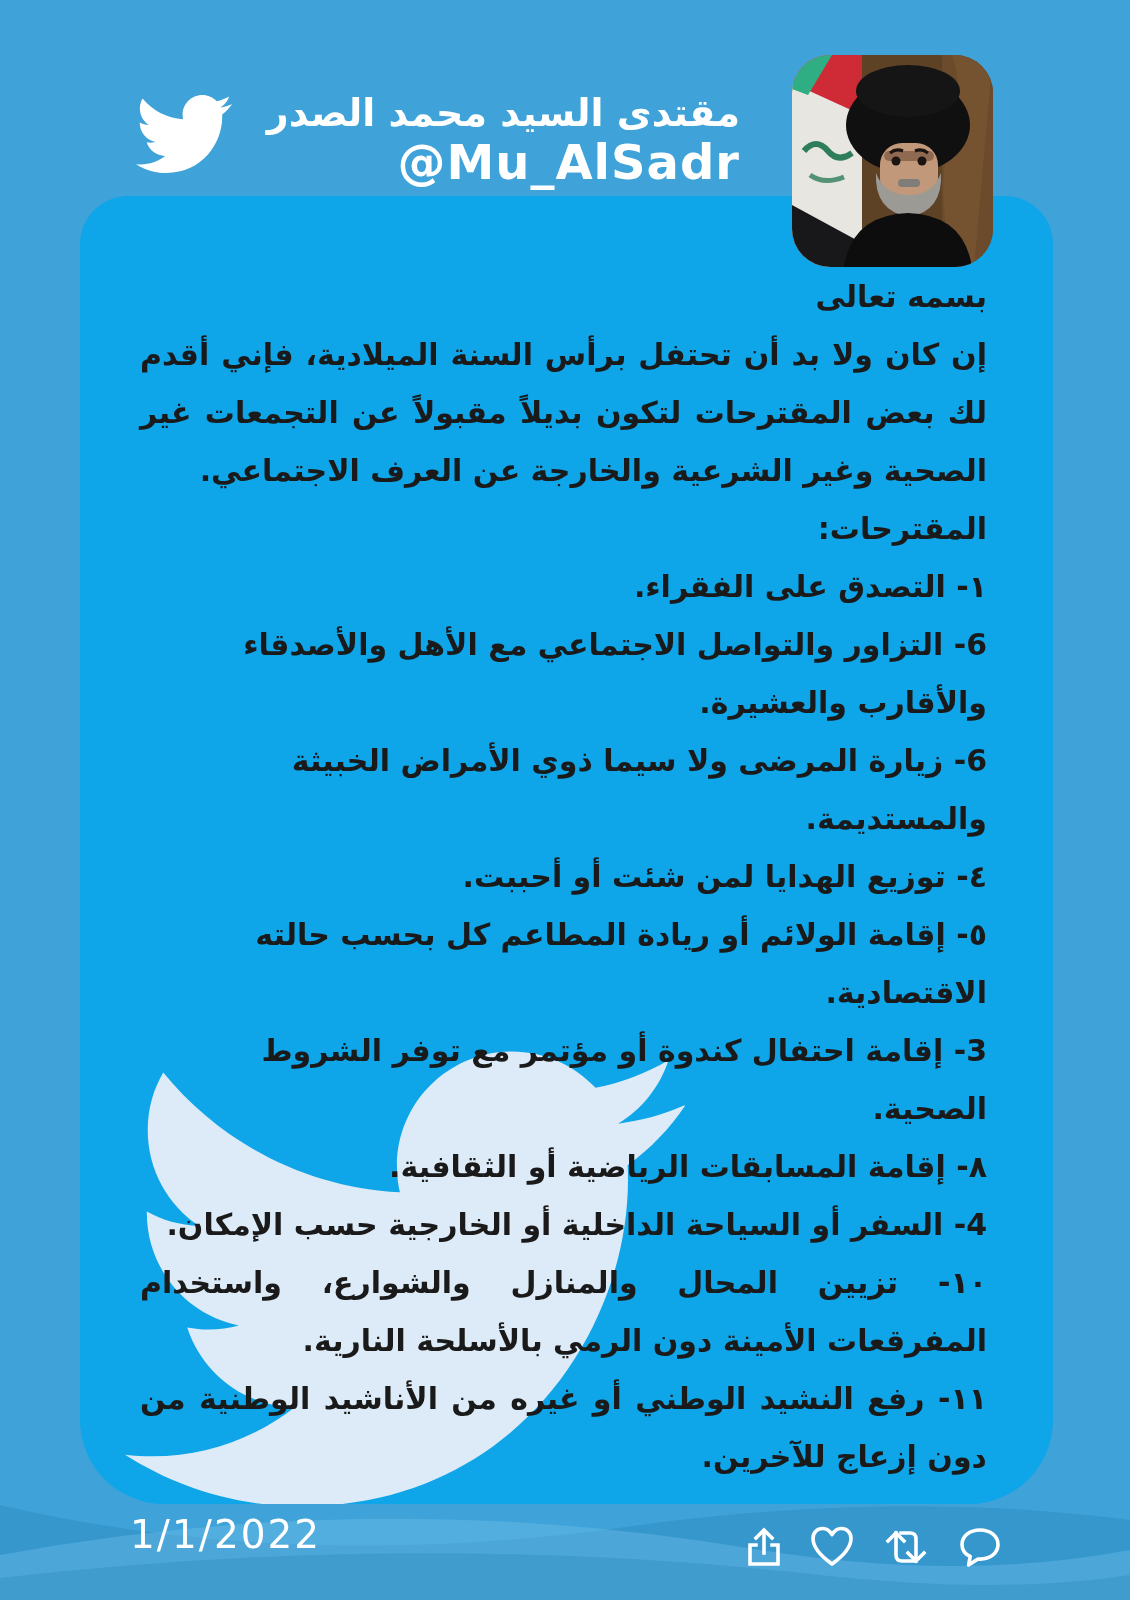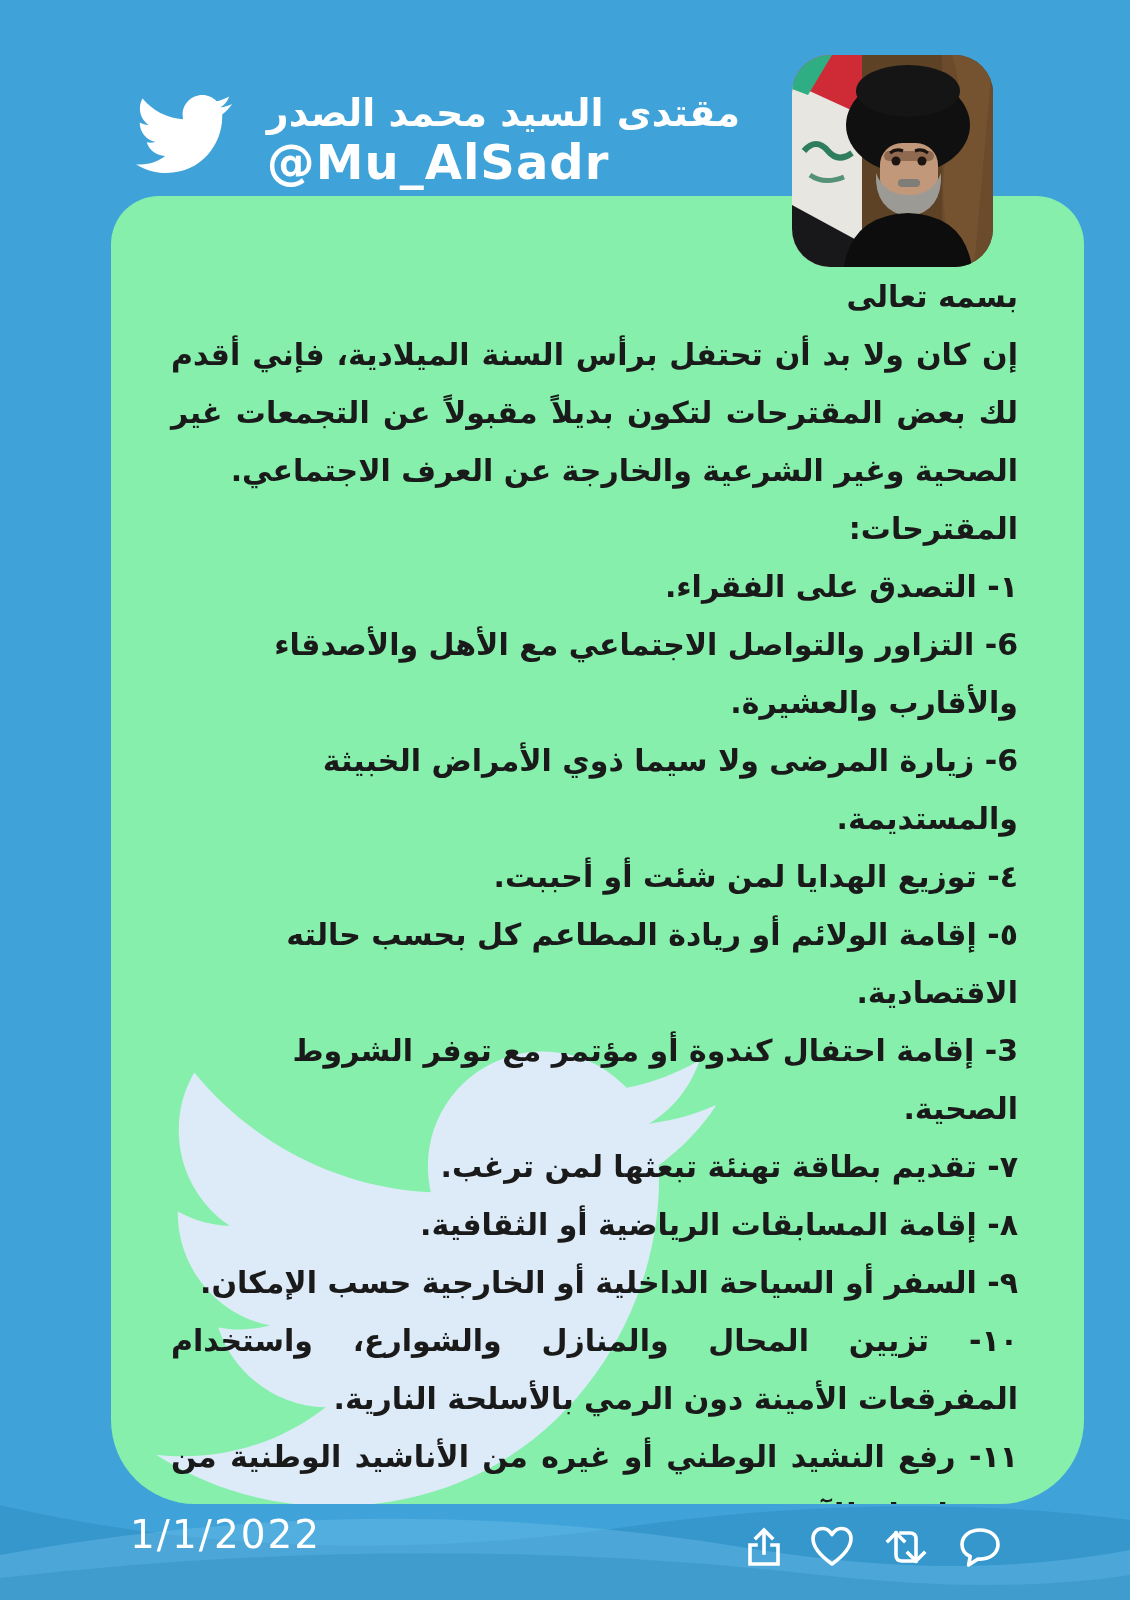--- a/index.html
+++ b/index.html
@@ -6,32 +6,32 @@
   body{
     width:1130px;height:1600px;position:relative;overflow:hidden;
     background:#3fa3d9;
     font-family:"DejaVu Sans",sans-serif;
   }
   
   .waves{position:absolute;left:0;bottom:0;width:1130px;height:150px;z-index:0;}
   
   .logo{position:absolute;left:128px;top:86px;width:112px;height:96px;z-index:2;}
   .header-text{
-    position:absolute;top:90px;right:390px;z-index:2;color:#ffffff;text-align:left;
+    position:absolute;top:90px;right:390px;z-index:2;color:#ffffff;text-align:right;
   }
   .display-name{direction:rtl;font-size:38px;font-weight:700;line-height:46px;}
   .handle{font-size:48px;font-weight:700;line-height:52px;letter-spacing:1px;}
   .avatar{
     position:absolute;left:792px;top:55px;width:201px;height:212px;border-radius:38px;
     overflow:hidden;z-index:3;
   }
   
   .card{
     position:absolute;left:80px;top:196px;width:973px;height:1308px;
-    background:#86efac;border-radius:48px 48px 84px 84px;z-index:1;overflow:hidden;margin-left:31px;
+    background:#0ea5e9;border-radius:48px 48px 84px 84px;z-index:1;overflow:hidden;
   }
   .watermark{position:absolute;left:-25px;bottom:-55px;width:700px;height:560px;z-index:0;}
   .card-content{
     position:relative;z-index:1;direction:rtl;color:#1a1a1a;
     padding:72px 66px 0 60px;font-size:30px;font-weight:700;line-height:58px;
     text-align:right;
   }
   .para{margin:0;}
   .justify{text-align:justify;text-justify:inter-word;}
   
@@ -101,23 +101,22 @@
   <div class="card-content">
     <div class="para">بسمه تعالى</div>
     <div class="para justify">إن كان ولا بد أن تحتفل برأس السنة الميلادية، فإني أقدم لك بعض المقترحات لتكون بديلاً مقبولاً عن التجمعات غير الصحية وغير الشرعية والخارجة عن العرف الاجتماعي.</div>
     <div class="para">المقترحات:</div>
     <div class="para">١- التصدق على الفقراء.</div>
     <div class="para">6- التزاور والتواصل الاجتماعي مع الأهل والأصدقاء والأقارب والعشيرة.</div>
     <div class="para">6- زيارة المرضى ولا سيما ذوي الأمراض الخبيثة والمستديمة.</div>
     <div class="para">٤- توزيع الهدايا لمن شئت أو أحببت.</div>
     <div class="para">٥- إقامة الولائم أو ريادة المطاعم كل بحسب حالته الاقتصادية.</div>
     <div class="para">3- إقامة احتفال كندوة أو مؤتمر مع توفر الشروط الصحية.</div>
-    <div class="para">٧- تقديم بطاقة تهنئة تبعثها لمن ترغب.</div>
     <div class="para">٨- إقامة المسابقات الرياضية أو الثقافية.</div>
-    <div class="para">٩- السفر أو السياحة الداخلية أو الخارجية حسب الإمكان.</div>
+    <div class="para">4- السفر أو السياحة الداخلية أو الخارجية حسب الإمكان.</div>
     <div class="para justify">١٠- تزيين المحال والمنازل والشوارع، واستخدام المفرقعات الأمينة دون الرمي بالأسلحة النارية.</div>
     <div class="para justify">١١- رفع النشيد الوطني أو غيره من الأناشيد الوطنية من دون إزعاج للآخرين.</div>
 
   </div>
 </div>
 
 <div class="date">1/1/2022</div>
 
 <div class="actions">
   <svg width="46" height="46" viewBox="0 0 46 46">

